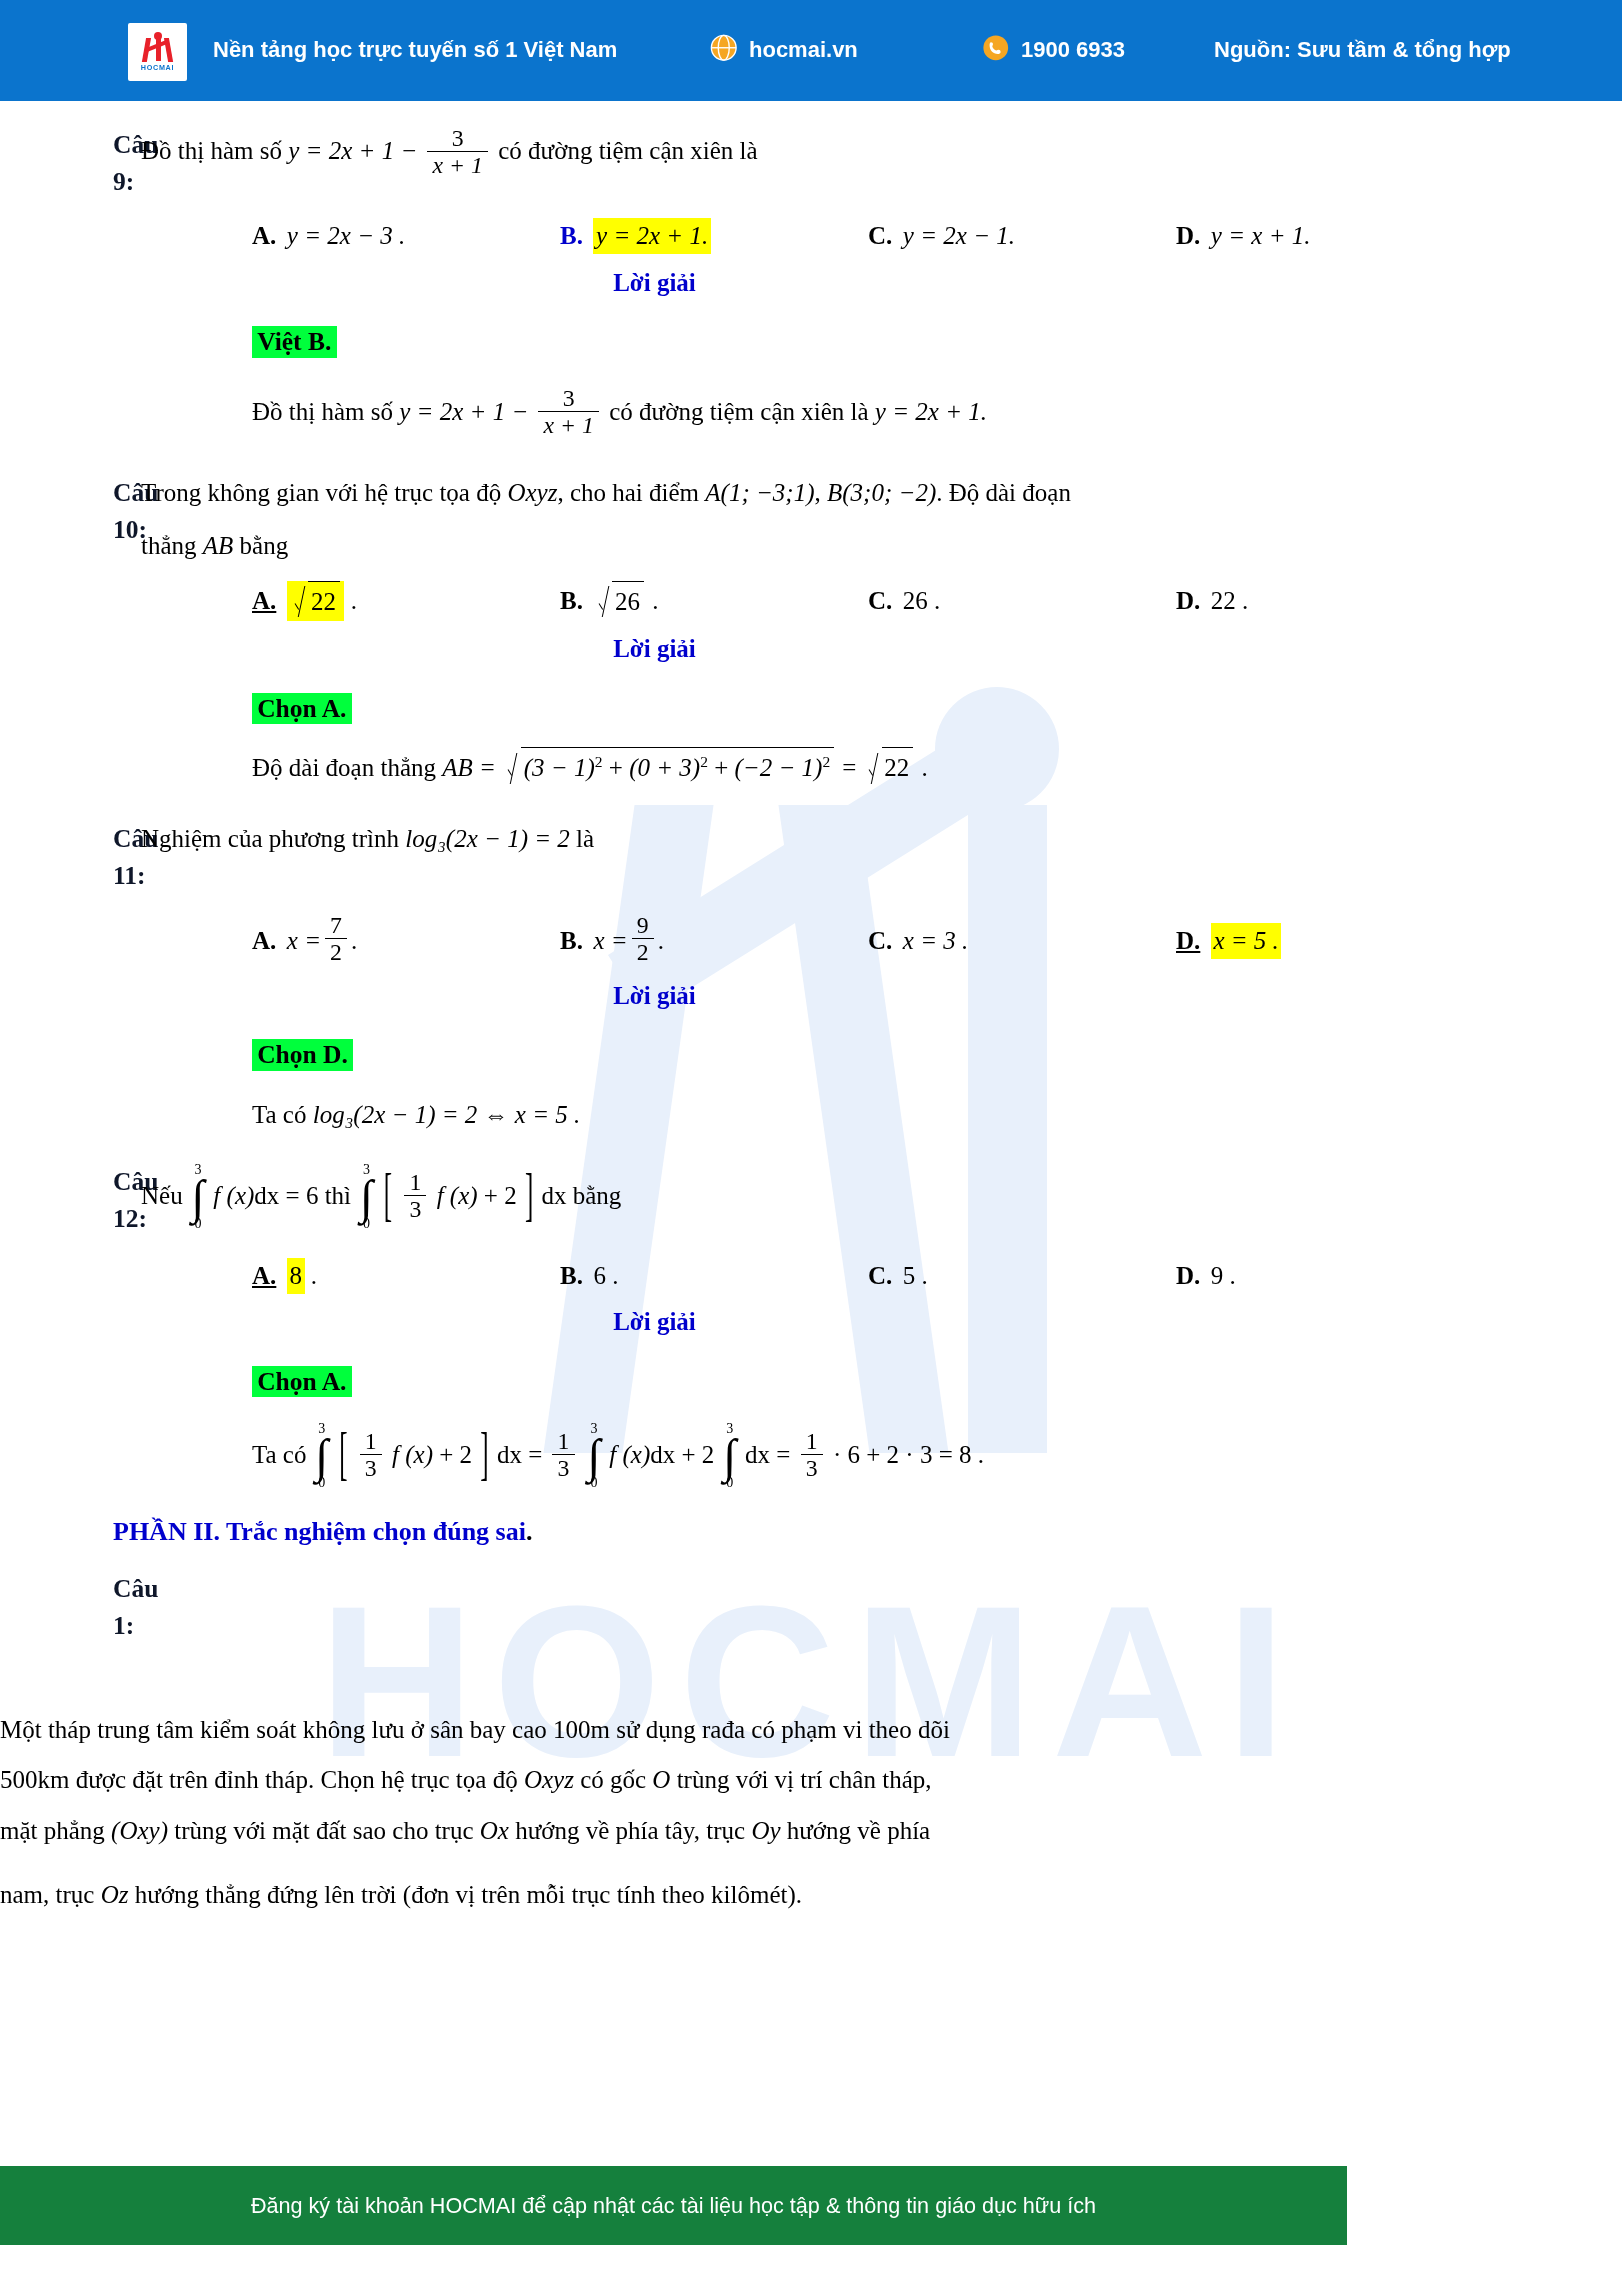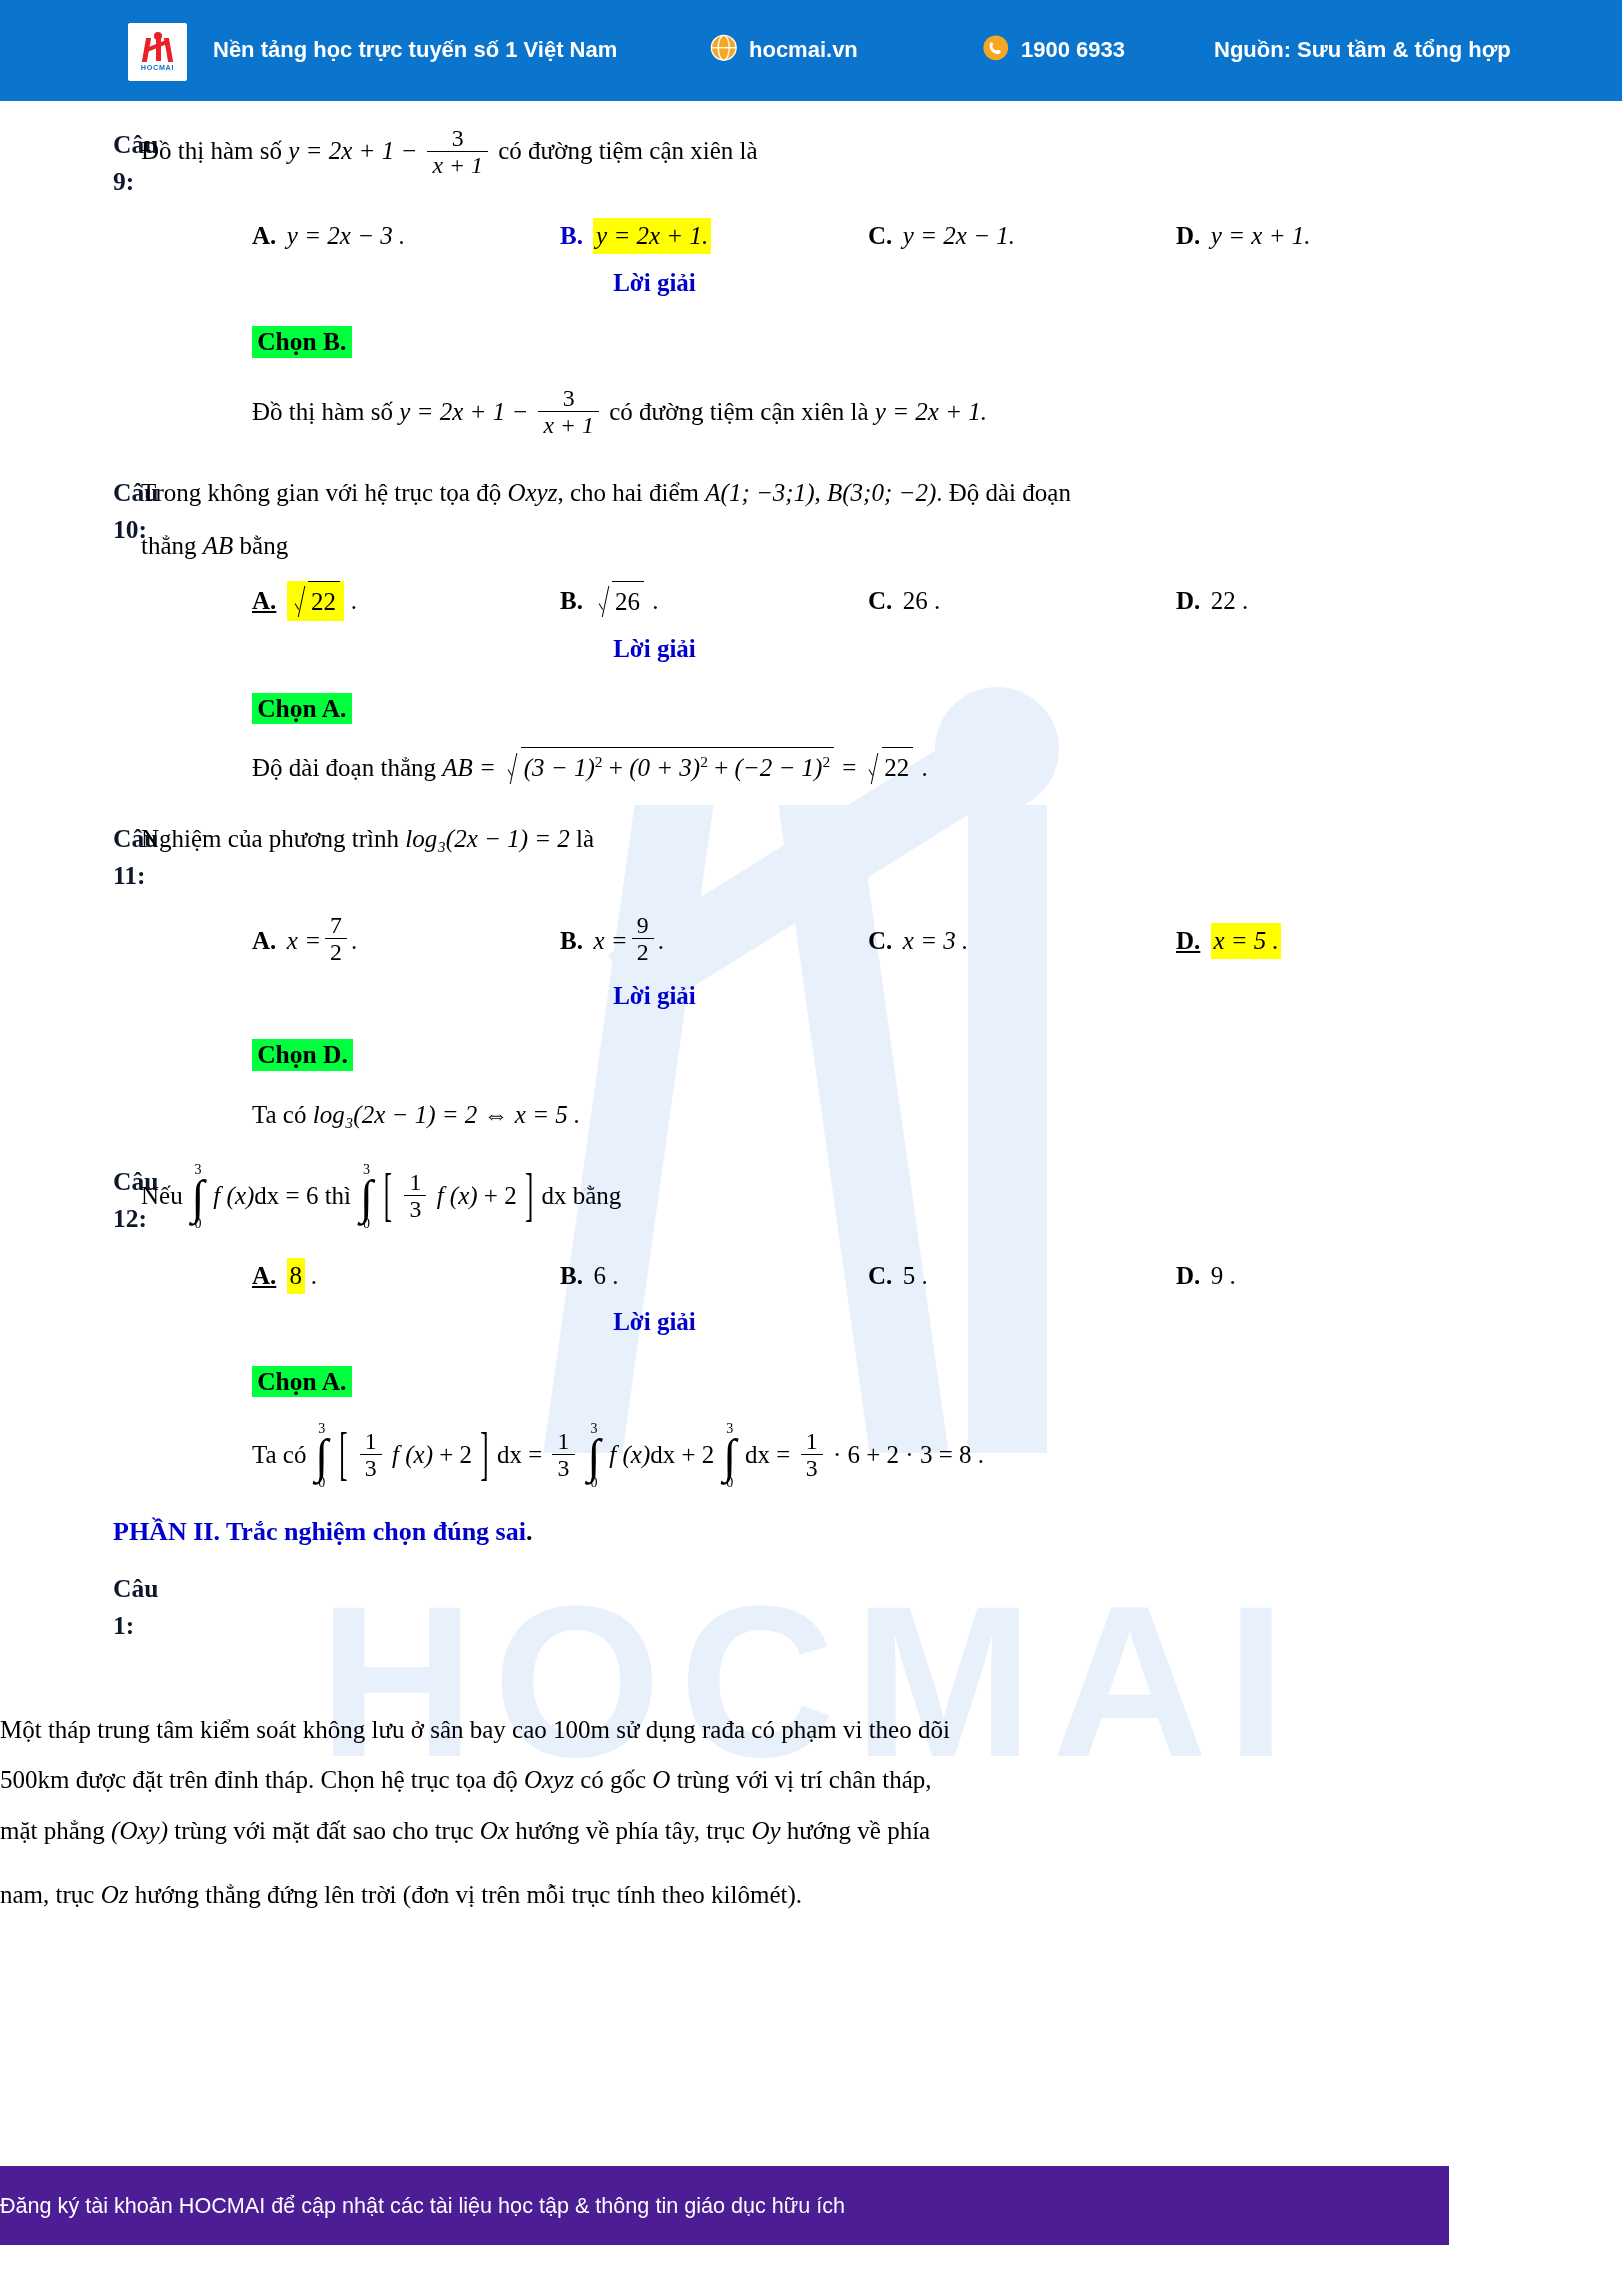--- a/index.html
+++ b/index.html
@@ -148,26 +148,27 @@
     top: 37px;
     font-size: 22px;
     font-weight: bold;
   }
 
   
   .footer {
     position: absolute;
     left: 0;
     top: 2166px;
-    width: 1449px;
+    width: 1347px;
     height: 79px;
-    background: #4c1d95;
+    background: #15803d;
     z-index: 5;
     display: flex;
     align-items: center;
+    justify-content: center;
   }
   .footer-text {
     font-family: "Liberation Sans", sans-serif;
     font-size: 21.6px;
     color: #ffffff;
     font-weight: normal;
   }
 
   
   .content {
@@ -399,21 +400,21 @@
       <span class="ans-key">C.</span>
       <span class="mt">y = 2x − 1.</span>
     </div>
     <div class="ans">
       <span class="ans-key">D.</span>
       <span class="mt">y = x + 1.</span>
     </div>
   </div>
 
   <div class="loigiai">Lời giải</div>
-  <div class="chon"><span>Chọn B.</span></div>
+  <div class="chon"><span>Việt B.</span></div>
 
   <div class="solution" style="margin-top:26px;">
     <span>Đồ thị hàm số</span>
     <span class="nowrap">
       <span class="mt">y = 2x + 1 −</span>
       <span class="frac">
         <span class="num">3</span>
         <span class="den mt">x + 1</span>
       </span>
     </span>

